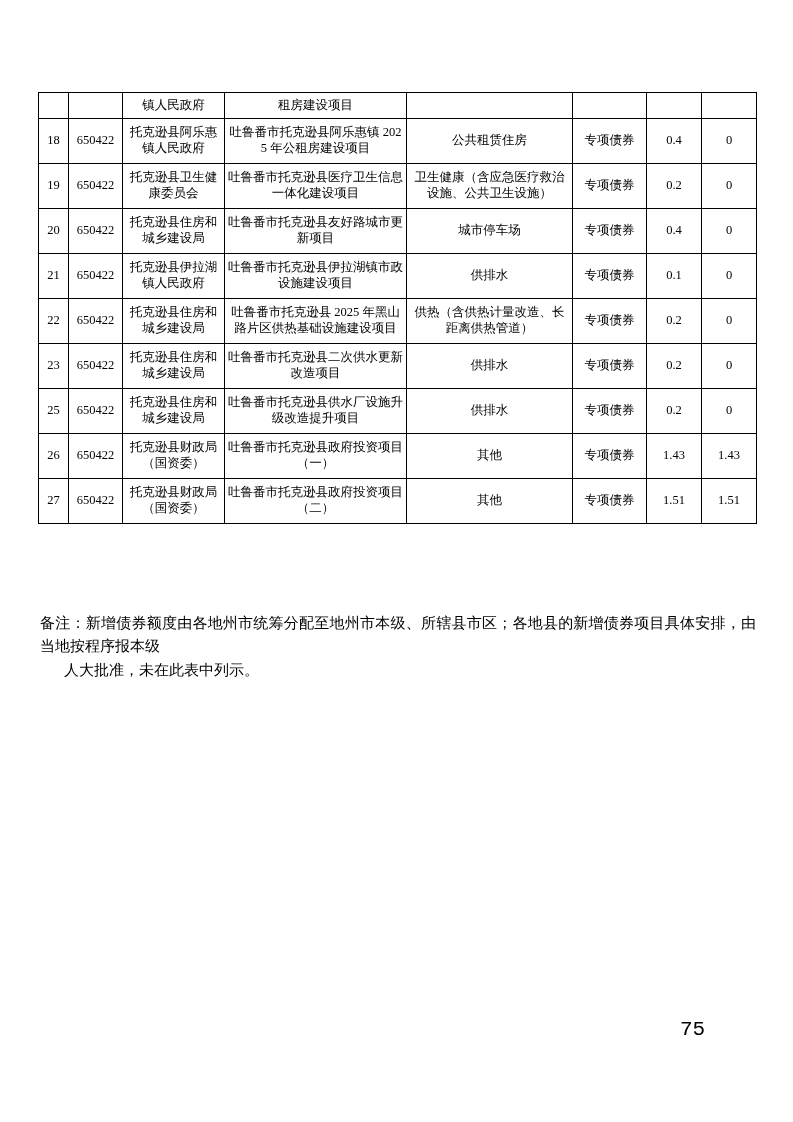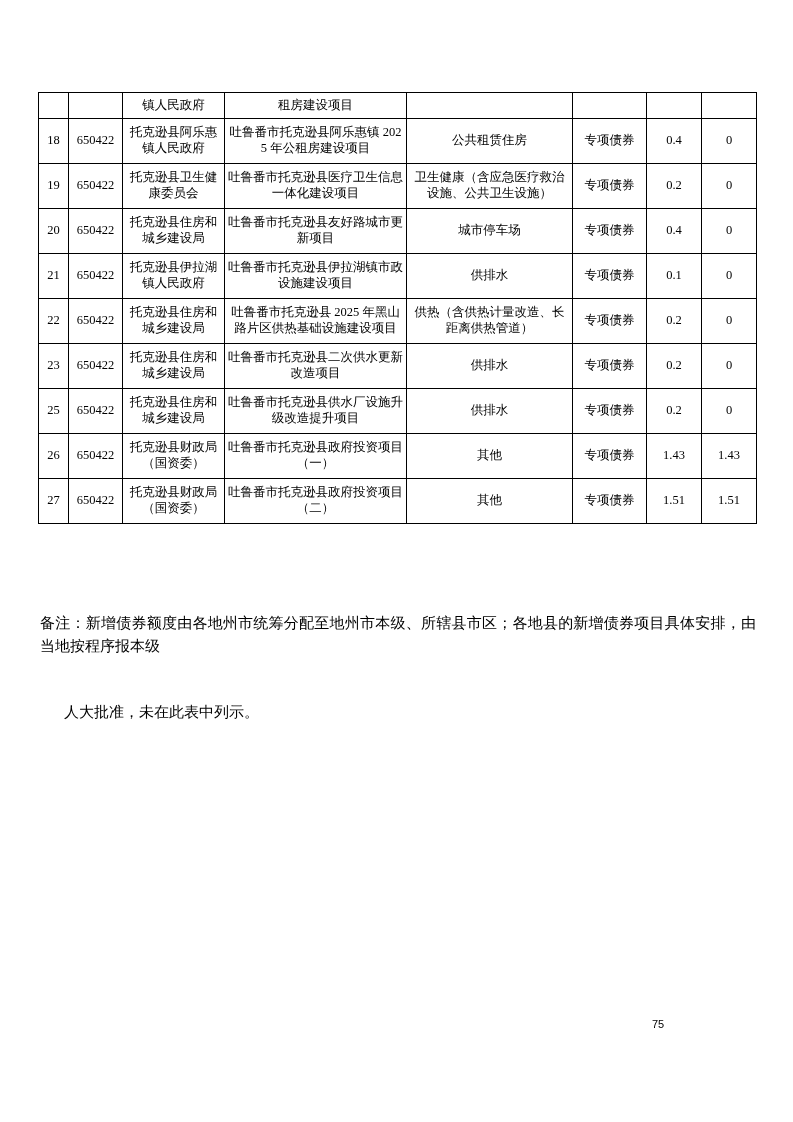--- a/index.html
+++ b/index.html
@@ -68,28 +68,27 @@
     font-size: 15px;
     line-height: 1.55;
     text-align: justify;
   }
   .note .label {
     letter-spacing: 0px;
   }
   .note .line2 {
     display: block;
     margin-left: 24px;
-    margin-top: 42px;
   }
   .page-number {
     position: absolute;
-    left: 652px;
+    left: 680px;
     top: 1018px;
-    font-size: 11px;
-    font-family: Liberation Sans, sans-serif;
+    font-size: 21px;
+    font-family: Liberation Mono, monospace;
   }
 </style>
 </head>
 <body>
 
 <div class="page">
 
   <div class="table-wrap">
     <table class="doc-table">
       <colgroup>

